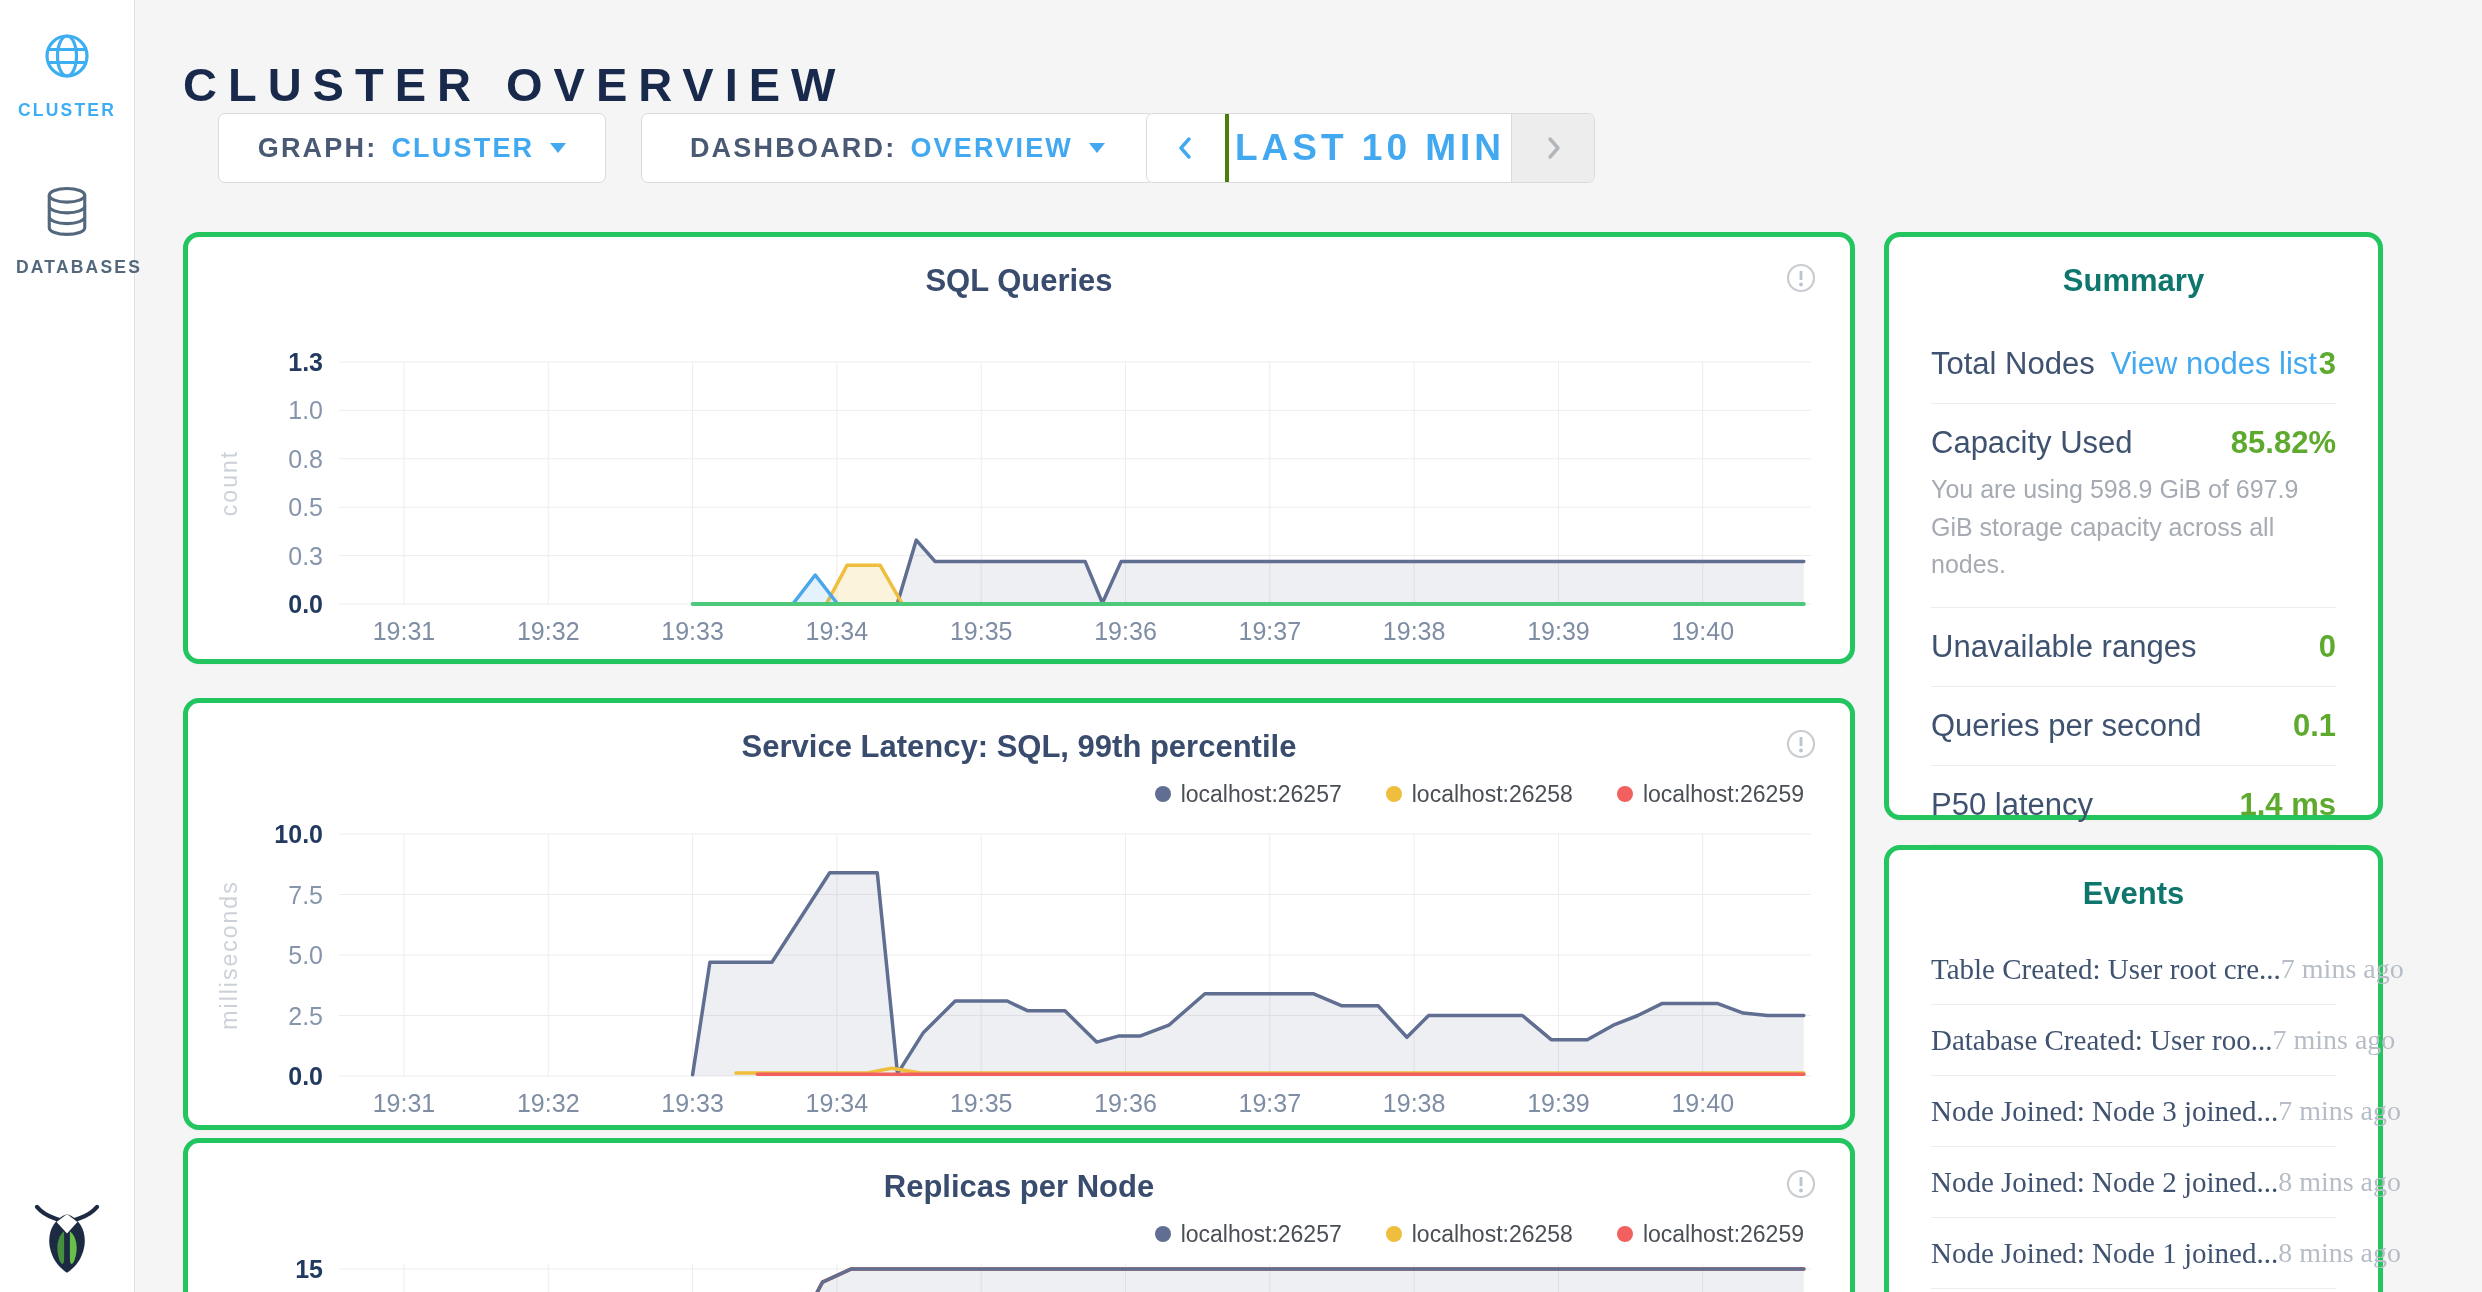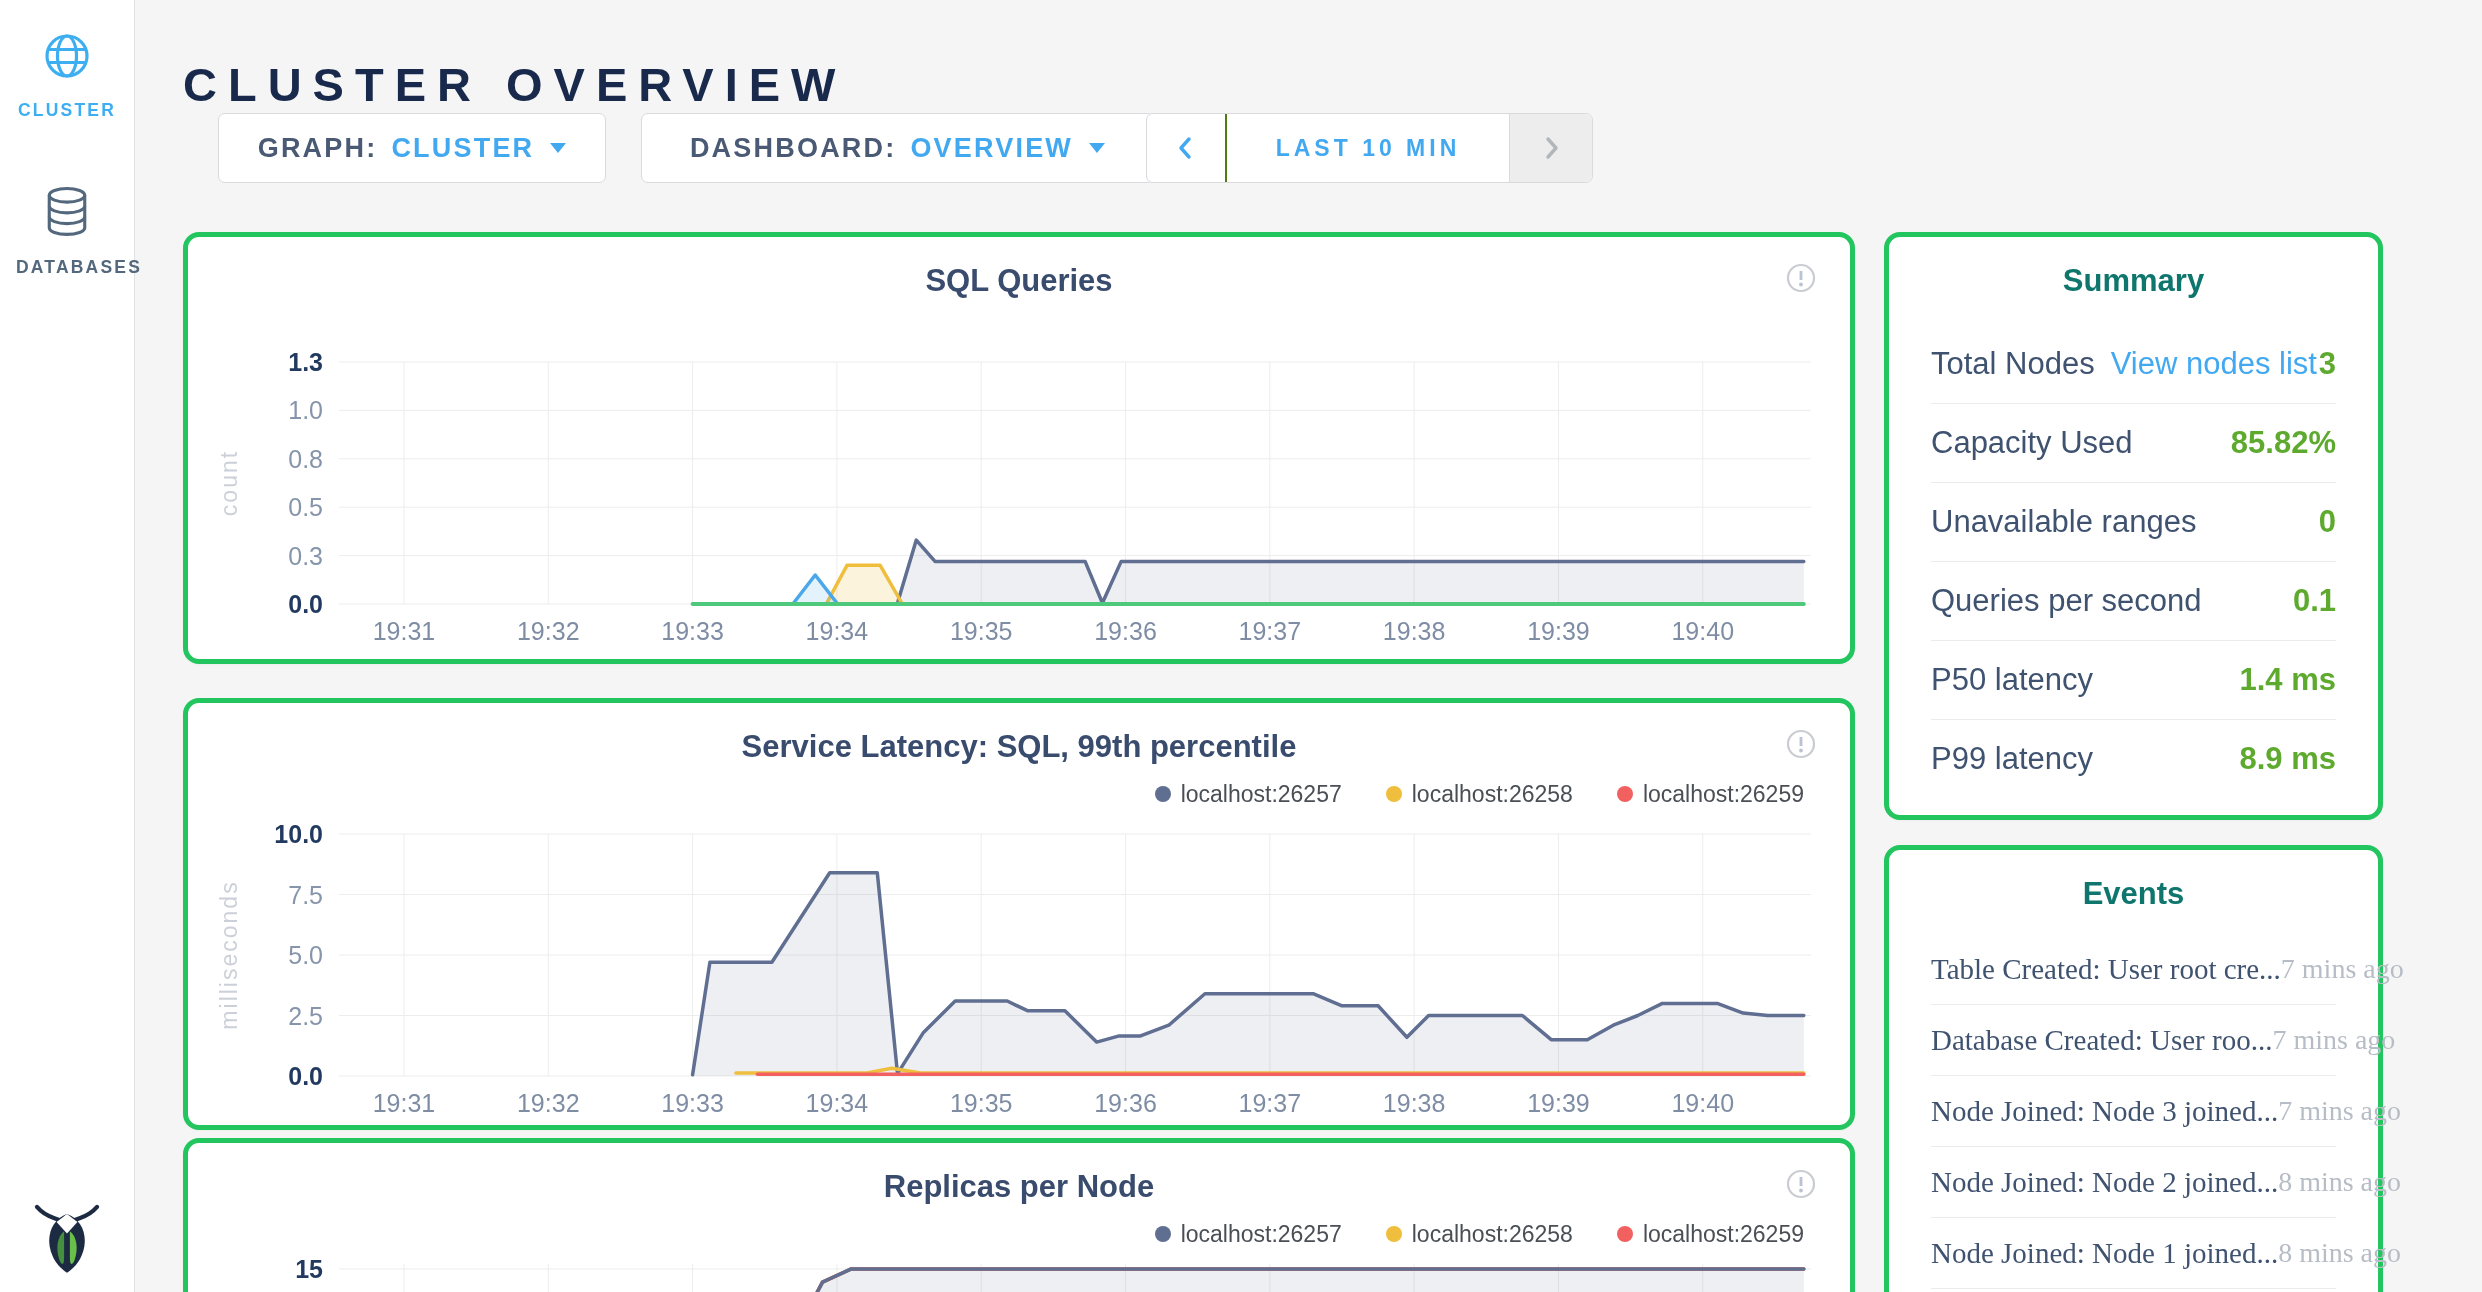--- a/index.html
+++ b/index.html
@@ -22,21 +22,21 @@
   .page-title{position:absolute;left:183px;top:26px;font-size:47px;font-weight:700;letter-spacing:11px;color:#18294b;}
   .ctl{position:absolute;top:113px;height:70px;background:#fff;border:1px solid #d8dadd;border-radius:7px;
        display:flex;align-items:center;justify-content:center;font-size:27px;font-weight:600;letter-spacing:2.2px;color:#4a5a75;cursor:pointer;box-sizing:border-box;margin-left:35px;}
   .ctl .val{color:#42a9f1;margin-left:14px;}
   .caret{display:inline-block;width:0;height:0;border-left:8px solid transparent;border-right:8px solid transparent;border-top:10px solid #42a9f1;margin-left:16px;}
   .ctl.graph{left:183px;width:388px;}
   .ctl.dashboard{left:606px;width:513px;}
   .timegrp{position:absolute;left:1146px;top:113px;height:70px;display:flex;border:1px solid #d8dadd;border-radius:7px;background:#fff;overflow:hidden;box-sizing:border-box;}
   .timegrp .seg{display:flex;align-items:center;justify-content:center;cursor:pointer;}
   .seg.prev{width:78px;}
-  .seg.range{width:282px;border-left:2px solid #4d7c0f;border-right:1px solid #d8dadd;font-size:23px;font-weight:700;letter-spacing:4px;color:#42a9f1;}
+  .seg.range{width:282px;border-left:4px solid #4d7c0f;border-right:1px solid #d8dadd;font-size:37px;font-weight:700;letter-spacing:4px;color:#42a9f1;}
   .seg.next{width:82px;background:#ededee;}
   
   .card{position:absolute;background:#fff;border:5px solid #22c55e;border-radius:16px;box-shadow:0 1px 2px rgba(0,0,0,.03);box-sizing:border-box;}
   .chart-card{left:183px;width:1672px;height:432px;}
   .chart-card.c1{top:232px;}
   .chart-card.c2{top:698px;}
   .chart-card.c3{top:1138px;height:460px;}
   .chart-title{margin:0;padding-top:26px;text-align:center;font-size:31px;font-weight:700;color:#3a4c6e;}
   .info{position:absolute;right:32px;top:24px;cursor:pointer;}
   .legend{display:flex;justify-content:flex-end;gap:44px;padding:14px 46px 0 0;height:30px;align-items:center;}
@@ -306,20 +306,21 @@
   <div class="sum-rows">
     <div class="sum-row">
       <span class="sum-label"><span>Total Nodes</span><a class="link">View nodes list</a></span>
       <span class="sum-value">3</span>
     </div>
     <div class="sum-row col">
       <div class="sum-line">
         <span class="sum-label">Capacity Used</span>
         <span class="sum-value">85.82%</span>
       </div>
+      <p class="sum-note">You are using 598.9 GiB of 697.9 GiB storage capacity across all nodes.</p>
     </div>
     <div class="sum-row">
       <span class="sum-label">Unavailable ranges</span>
       <span class="sum-value">0</span>
     </div>
     <div class="sum-row">
       <span class="sum-label">Queries per second</span>
       <span class="sum-value">0.1</span>
     </div>
     <div class="sum-row">

